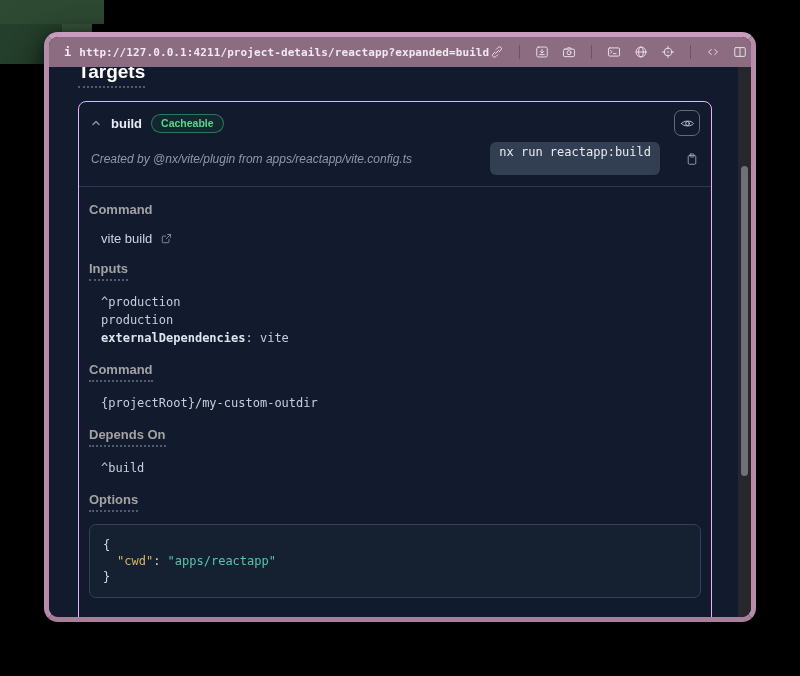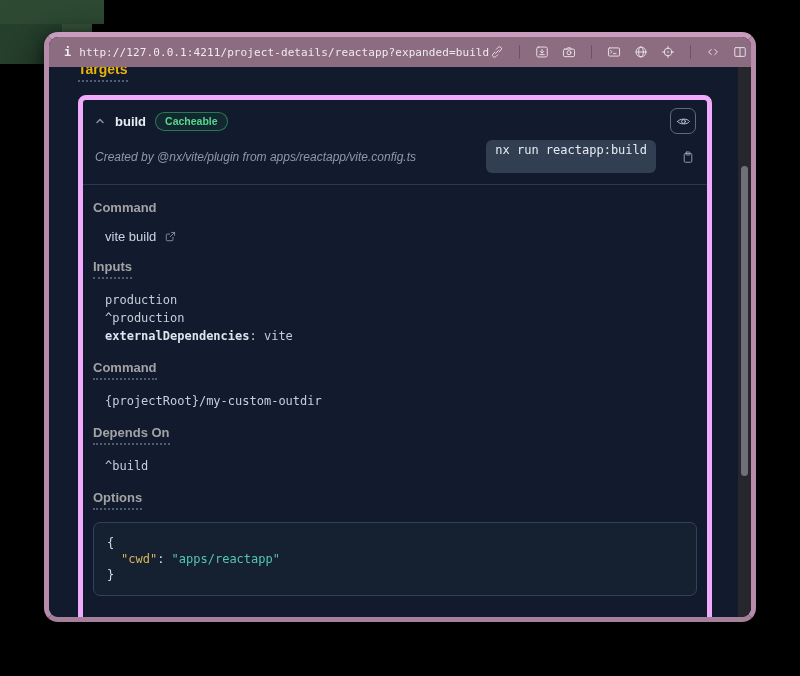--- a/index.html
+++ b/index.html
@@ -28,44 +28,44 @@
 
   
   .titlebar {
     height:30px; flex:0 0 30px;
     background:#8b6c80;
     display:flex; align-items:center;
     padding:0 9px 0 15px;
     color:#f2eaf0;
   }
   .info-glyph { font-family:"DejaVu Sans Mono", monospace; font-weight:bold; font-size:12px; margin-right:8px; }
-  .url-text { font-family:"DejaVu Sans Mono", monospace; font-size:11px; font-weight:400; letter-spacing:.1px; white-space:nowrap; }
+  .url-text { font-family:"DejaVu Sans Mono", monospace; font-size:11px; font-weight:700; letter-spacing:.1px; white-space:nowrap; }
   .tb-right { margin-left:auto; display:flex; align-items:center; gap:11px; }
   .tb-btn { width:16px; height:16px; display:flex; align-items:center; justify-content:center; color:#efe5ec; cursor:pointer; }
   .tb-btn svg { width:14px; height:14px; }
   .tb-sep { width:1px; height:14px; background:#6e5265; margin:0 3px; }
   svg { fill:none; stroke:currentColor; stroke-width:1.6; stroke-linecap:round; stroke-linejoin:round; }
 
   
   .content {
     flex:1; position:relative; background:#121b2d;
     overflow:hidden;
     border-radius:0 0 9px 9px;
   }
   .scroll-area { padding:0 0 0 29px; }
 
   .sb-track { position:absolute; right:0; top:0; bottom:0; width:13px; background:#26262d; cursor:pointer; }
   .sb-thumb { position:absolute; left:3px; width:7px; top:99px; height:310px; border-radius:4px; background:#70707a; cursor:grab; }
 
-  .page-title { margin-top:-6px; font-size:14px; font-weight:700; color:#eab308; }
+  .page-title { margin-top:-6px; font-size:19px; font-weight:700; color:#ffffff; }
   .dotted { display:inline-block; border-bottom:2px dotted #4e5d72; padding-bottom:3px; cursor:help; }
 
   .card {
     width:634px; margin-top:13px;
-    border:5px solid #f0abfc; border-radius:8px;
+    border:1px solid #f0abfc; border-radius:8px;
     background:#121b2d;
   }
   .card-header {
     display:flex; align-items:center; gap:9px;
     padding:8px 11px 6px 11px; cursor:pointer;
   }
   .chev { color:#8a97a9; display:flex; }
   .chev svg { width:12px; height:12px; }
   .target-name { font-size:13px; font-weight:700; color:#e8edf4; }
   .badge {
@@ -227,22 +227,22 @@
             <span class="ext-link">
               <svg viewBox="0 0 24 24">
                   <path d="M14 4.5 h5.5 V10 M19.5 4.5 L11.5 12.5"></path>
                   <path d="M16.5 13.5 V18 a1.8 1.8 0 0 1-1.8 1.8 H6 A1.8 1.8 0 0 1 4.2 18 V9.3 A1.8 1.8 0 0 1 6 7.5 h4.5"></path>
                 </svg>
             </span>
           </div>
 
           <h4 class="sec-h"><span class="dotted">Inputs</span></h4>
           <div class="mono-list">
+            <div>^production</div>
             <div>production</div>
-            <div>^production</div>
             <div><span class="mono-key">externalDependencies</span><span>: vite</span></div>
           </div>
 
           <h4 class="sec-h"><span class="dotted">Command</span></h4>
           <div class="mono-list">
             <div>{projectRoot}/my-custom-outdir</div>
           </div>
 
           <h4 class="sec-h"><span class="dotted">Depends On</span></h4>
           <div class="mono-list">

